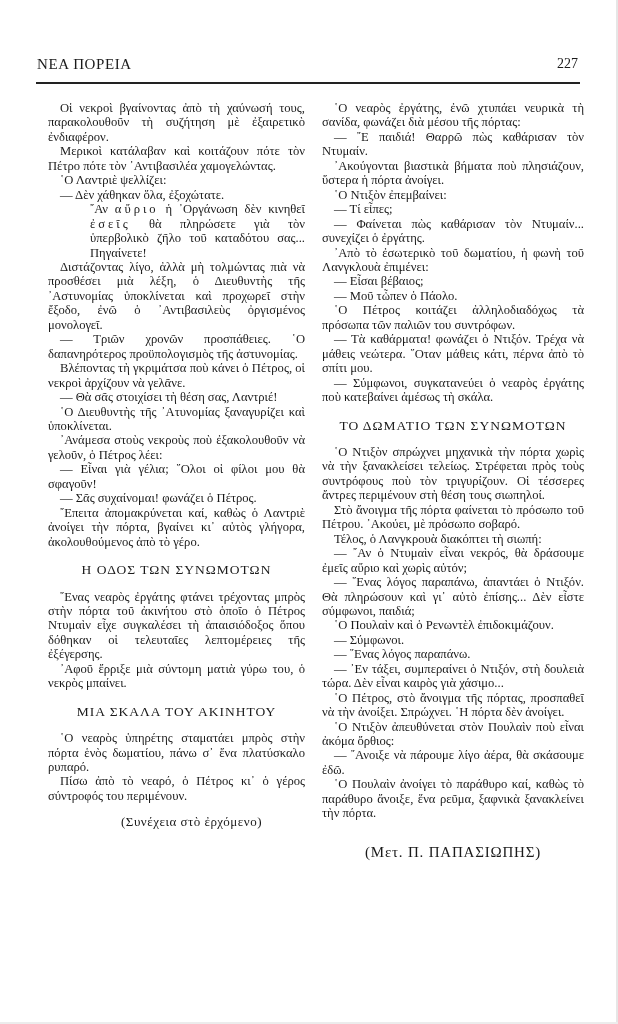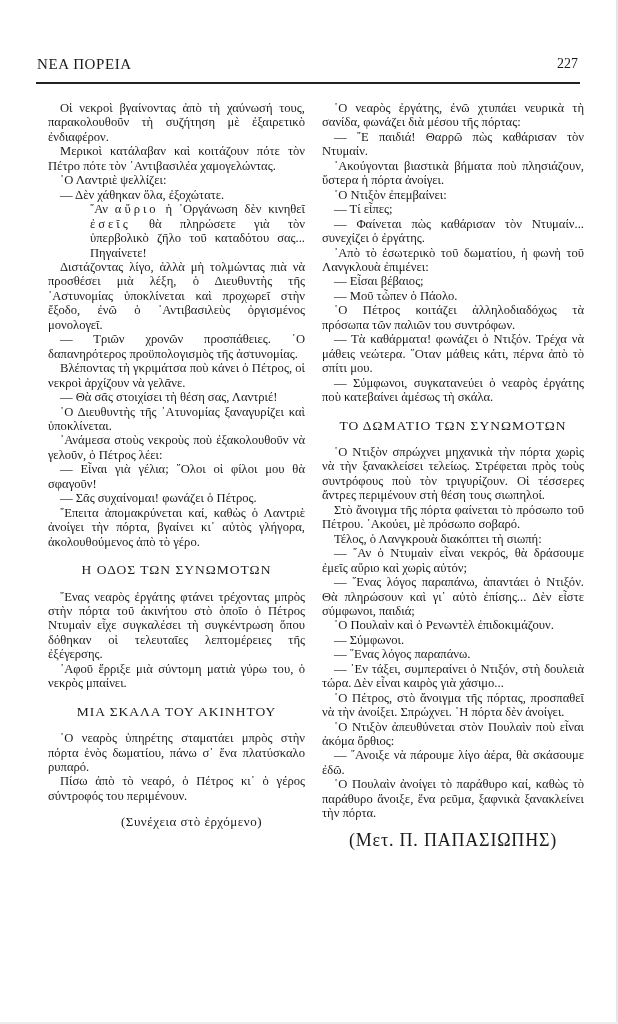--- a/index.html
+++ b/index.html
@@ -34,21 +34,21 @@
     .dialog { margin: 0; text-indent: 12px; }
     .section-heading {
       text-align: center; font-size: 13.5px; letter-spacing: 1px;
       margin: 14px 0 12px 0; text-indent: 0;
     }
     .continued {
       text-align: center; font-size: 13px; margin-top: 12px; letter-spacing: 0.5px;
       padding-left: 30px;
     }
     .translator {
-      text-align: center; font-size: 18px; margin-top: 12px; letter-spacing: 0.8px;
+      text-align: center; font-size: 15px; margin-top: 24px; letter-spacing: 0.8px;
     }
     .spaced { letter-spacing: 3px; }
     .page-edge {
       position: absolute; right: 0; top: 0; width: 2px; height: 1024px; background: #e6e6e6;
     }
     .page-bottom {
       position: absolute; left: 0; bottom: 0; width: 618px; height: 2px; background: #ececec;
     }
   </style>
 </head>
@@ -70,21 +70,21 @@
   <p class="dialog">— Τριῶν χρονῶν προσπάθειες. ῾Ο δαπανηρότερος προϋπολογισμὸς τῆς ἀστυνομίας.</p>
   <p class="para">Βλέποντας τὴ γκριμάτσα ποὺ κάνει ὁ Πέτρος, οἱ νεκροὶ ἀρχίζουν νὰ γελᾶνε.</p>
   <p class="dialog">— Θὰ σᾶς στοιχίσει τὴ θέση σας, Λαντριέ!</p>
   <p class="para">῾Ο Διευθυντὴς τῆς ᾿Ατυνομίας ξαναγυρίζει καὶ ὑποκλίνεται.</p>
   <p class="para">᾿Ανάμεσα στοὺς νεκροὺς ποὺ ἐξακολουθοῦν νὰ γελοῦν, ὁ Πέτρος λέει:</p>
   <p class="dialog">— Εἶναι γιὰ γέλια; ῞Ολοι οἱ φίλοι μου θὰ σφαγοῦν!</p>
   <p class="dialog">— Σᾶς συχαίνομαι! φωνάζει ὁ Πέτρος.</p>
   <p class="para">῎Επειτα ἀπομακρύνεται καί, καθὼς ὁ Λαντριὲ ἀνοίγει τὴν πόρτα, βγαίνει κι᾿ αὐτὸς γλήγορα, ἀκολουθούμενος ἀπὸ τὸ γέρο.</p>
 
   <div class="section-heading">Η ΟΔΟΣ ΤΩΝ ΣΥΝΩΜΟΤΩΝ</div>
-  <p class="para">῞Ενας νεαρὸς ἐργάτης φτάνει τρέχοντας μπρὸς στὴν πόρτα τοῦ ἀκινήτου στὸ ὁποῖο ὁ Πέτρος Ντυμαὶν εἶχε συγκαλέσει τὴ συγκέντρωση ὅπου δόθηκαν οἱ τελευταῖες λεπτομέρειες τῆς ἐξέγερσης.</p>
+  <p class="para">῞Ενας νεαρὸς ἐργάτης φτάνει τρέχοντας μπρὸς στὴν πόρτα τοῦ ἀκινήτου στὸ ὁποῖο ὁ Πέτρος Ντυμαὶν εἶχε συγκαλέσει τὴ ἀπαισιόδοξος ὅπου δόθηκαν οἱ τελευταῖες λεπτομέρειες τῆς ἐξέγερσης.</p>
   <p class="para">᾿Αφοῦ ἔρριξε μιὰ σύντομη ματιὰ γύρω του, ὁ νεκρὸς μπαίνει.</p>
 
   <div class="section-heading">ΜΙΑ ΣΚΑΛΑ ΤΟΥ ΑΚΙΝΗΤΟΥ</div>
   <p class="para">῾Ο νεαρὸς ὑπηρέτης σταματάει μπρὸς στὴν πόρτα ἑνὸς δωματίου, πάνω σ᾿ ἕνα πλατύσκαλο ρυπαρό.</p>
   <p class="para">Πίσω ἀπὸ τὸ νεαρό, ὁ Πέτρος κι᾿ ὁ γέρος σύντροφός του περιμένουν.</p>
 
   <div class="continued">(Συνέχεια στὸ ἐρχόμενο)</div>
 </div>
 
 <div class="column col-right">

